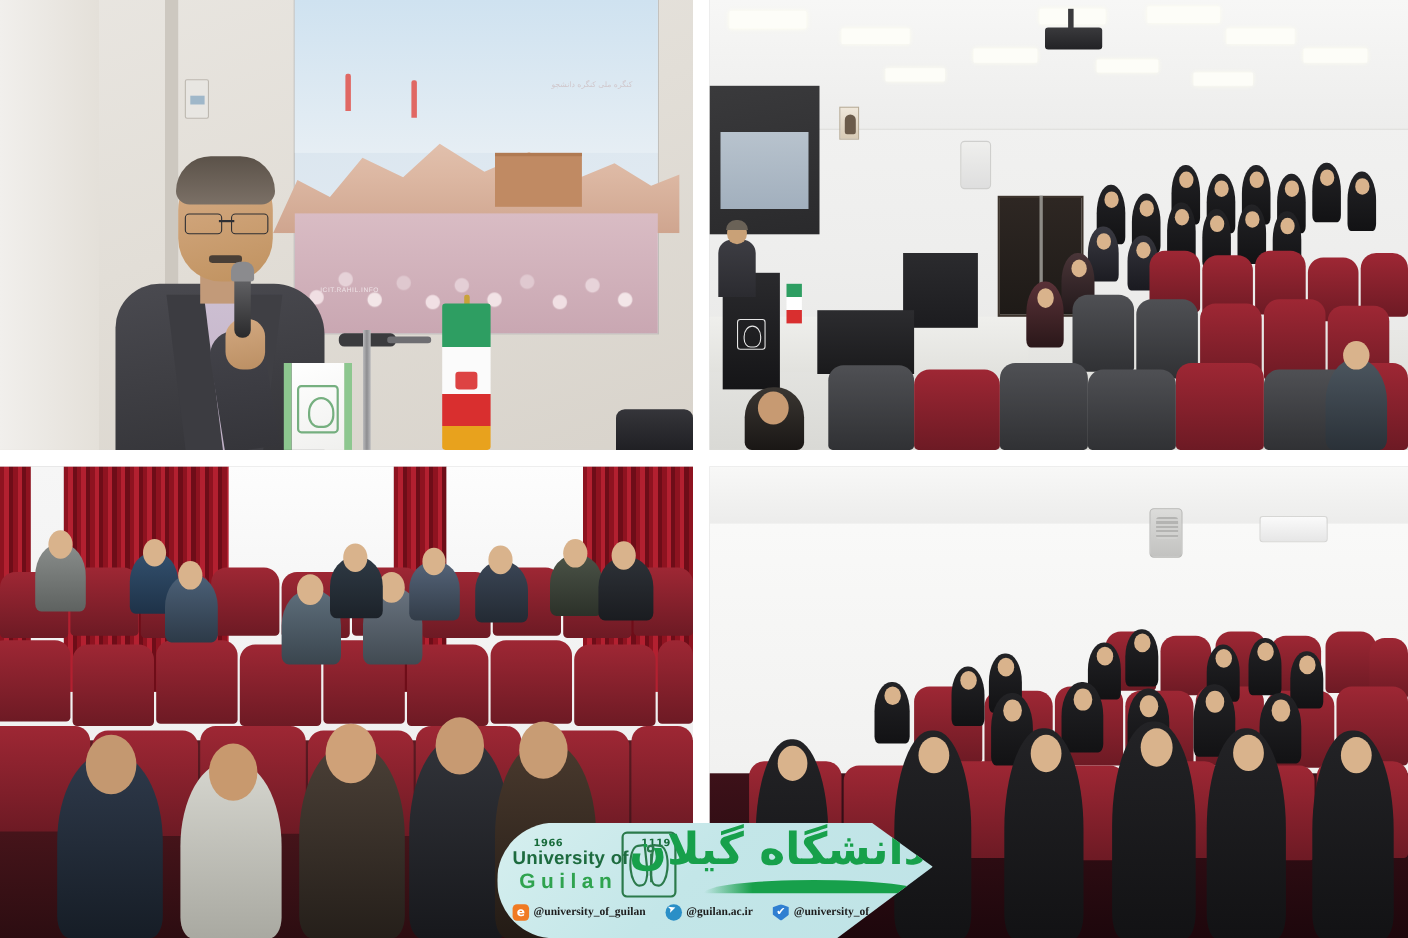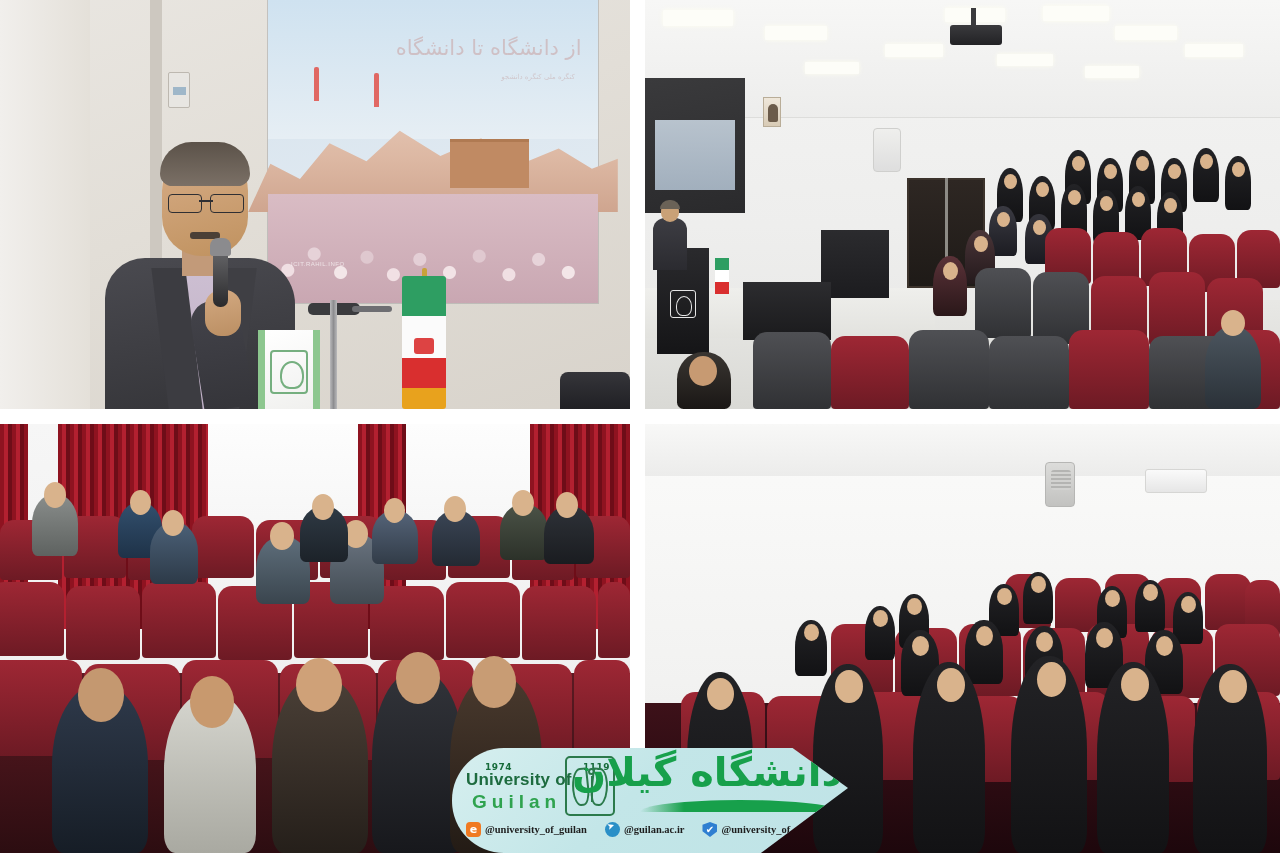--- a/index.html
+++ b/index.html
@@ -254,21 +254,20 @@
       <div class="blk tl-doorframe"></div>
       <div class="blk tl-panel"></div>
 
       <div class="blk tl-screen">
         <div class="tl-sky"></div>
         <div class="tl-mount"></div>
         <div class="tl-building"></div>
         <div class="tl-crowd"></div>
         <div class="tl-flagmark" style="left:14%;top:22%"></div>
         <div class="tl-flagmark" style="left:32%;top:24%"></div>
-        <div class="tl-slidetxt">از دانشگاه تا دانشگاه</div>
         <div class="tl-slidesub">کنگره ملی کنگره دانشجو</div>
         <div class="tl-wm">ICIT.RAHIL.INFO</div>
       </div>
 
       <div class="blk tl-darkchair"></div>
 
       <div class="blk tl-body"></div>
       <div class="blk tl-shirt"></div>
       <div class="blk tl-lapelL"></div>
       <div class="blk tl-lapelR"></div>
@@ -547,21 +546,21 @@
         <div class="chador" style="left:452px;top:238px;width:72px;height:191px"></div>
         <div class="face" style="left:476px;top:244px;width:28px;height:33px"></div>
         <div class="chador" style="left:548px;top:240px;width:74px;height:189px"></div>
         <div class="face" style="left:574px;top:246px;width:28px;height:33px"></div>
       </div>
     </div>
   </div>
 
   <div class="banner">
     <div class="banner-inner">
-      <div class="yr yr-en">1974</div>
+      <div class="yr yr-en">1966</div>
       <div class="yr yr-fa">1119</div>
       <div class="uni-l1">University of</div>
       <div class="uni-l2">Guilan</div>
 
       <div class="emblem">
         <span class="lw"></span>
           <span class="rw"></span>
         <span class="dot"></span>
           <span class="stem"></span>
       </div>

